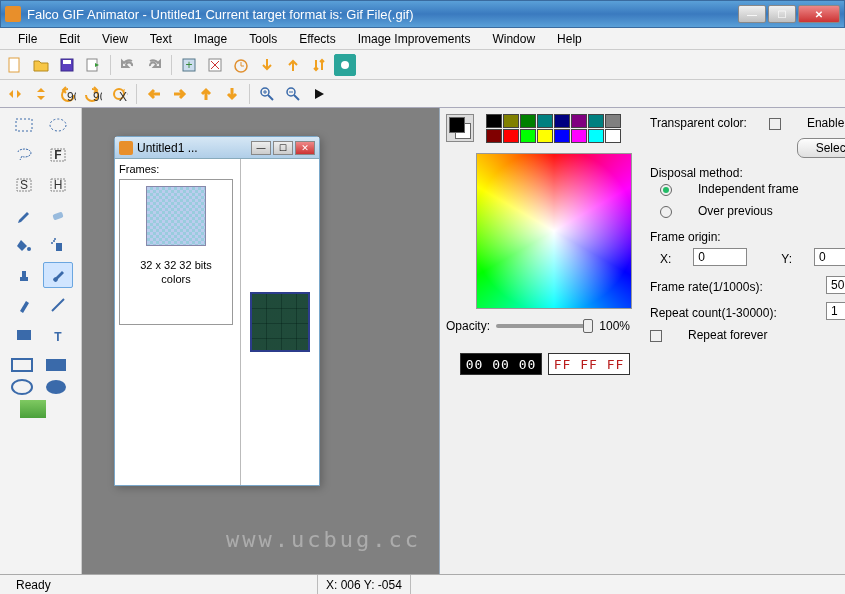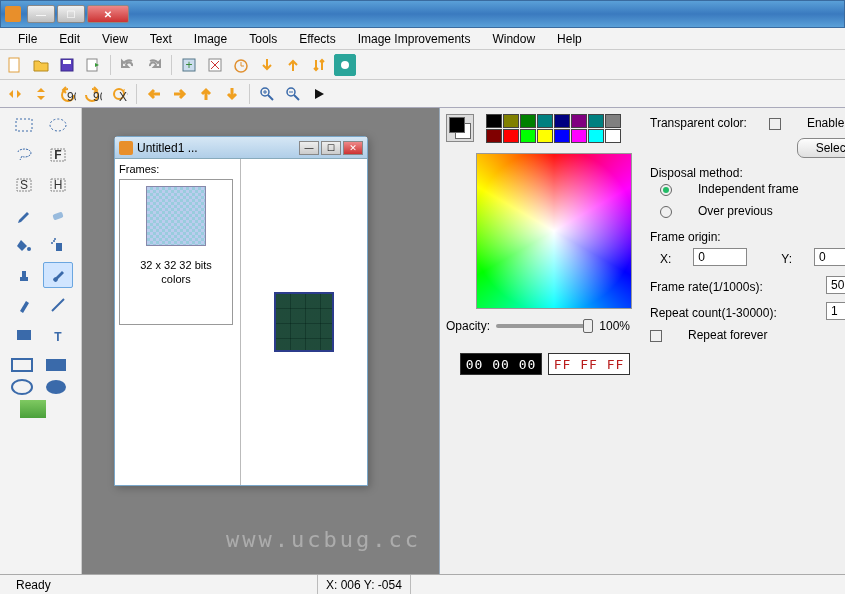--- a/index.html
+++ b/index.html
@@ -23,21 +23,21 @@
 .workspace { display: flex; height: 466px; }
 .toolbox { width: 82px; background: #f3f3f3; border-right: 1px solid #ccc; padding: 4px; }
 .toolbox-grid { display: grid; grid-template-columns: repeat(2, 30px); gap: 4px; justify-content: center; }
 .tool { width: 30px; height: 26px; border: 1px solid transparent; display: flex; align-items: center; justify-content: center; cursor: pointer; border-radius: 2px; }
 .tool.active { border: 1px solid #6aa6e0; background: #d0e5ff; }
 .toolbox .shapes { margin-top: 8px; display: grid; grid-template-columns: repeat(2, 30px); gap: 4px; justify-content: center; }
 .shape { width: 26px; height: 18px; display: flex; align-items: center; justify-content: center; cursor: pointer; }
 .gradient-swatch { width: 26px; height: 18px; background: linear-gradient(#7fc962,#4aa03a); margin: 4px auto 0 16px; }
 
 .canvas-area { flex: 1; background: #808080; position: relative; }
-.doc-window { position: absolute; left: 32px; top: 28px; width: 254px; height: 350px; background: #fff; border: 1px solid #7aa7c9; border-radius: 4px 4px 0 0; box-shadow: 2px 2px 8px rgba(0,0,0,.25); }
+.doc-window { position: absolute; left: 32px; top: 28px; width: 206px; height: 350px; background: #fff; border: 1px solid #7aa7c9; border-radius: 4px 4px 0 0; box-shadow: 2px 2px 8px rgba(0,0,0,.25); }
 .doc-title { height: 22px; background: linear-gradient(#d6e7f5,#b0cee8); display: flex; align-items: center; padding: 0 4px; font-size: 11px; border-bottom: 1px solid #8ab; }
 .doc-title .doc-icon { width: 14px; height: 14px; background: #e88f2b; border-radius: 2px; margin-right: 4px; }
 .doc-title .t { flex: 1; }
 .doc-wbtn { width: 20px; height: 14px; border: 1px solid #888; background: linear-gradient(#eee,#ccc); margin-left: 2px; font-size: 9px; display: flex; align-items: center; justify-content: center; cursor: pointer; }
 .doc-wbtn.close { background: linear-gradient(#e88,#c33); color: #fff; }
 .doc-body { display: flex; height: calc(100% - 22px); }
 .frames-panel { width: 126px; border-right: 1px solid #bbb; padding: 4px; }
 .frames-panel .lbl { font-size: 11px; margin-bottom: 4px; }
 .frame-thumb { width: 114px; height: 146px; border: 1px solid #999; padding: 6px; display: flex; flex-direction: column; align-items: center; gap: 12px; background: #fff; }
 .frame-img { width: 60px; height: 60px; background: repeating-conic-gradient(#9cd 0 25%, #bce 0 50%) 0 0/6px 6px; border: 1px solid #88a; }
@@ -77,20 +77,21 @@
 
 .watermark { position: absolute; right: 18px; bottom: 22px; color: rgba(255,255,255,.35); font-size: 22px; letter-spacing: 3px; font-family: monospace; pointer-events: none; }
 
 svg { display: block; }
 </style>
 </head>
 <body>
 
 <div class="titlebar">
   <div class="app-icon"></div>
+  <div class="title">Falco GIF Animator - Untitled1  Current target format is: Gif File(.gif)</div>
   <div class="win-controls">
     <div class="win-btn">—</div>
     <div class="win-btn">☐</div>
     <div class="win-btn close">✕</div>
   </div>
 </div>
 
 <div class="menubar">
   <span>File</span>
   <span>Edit</span>

